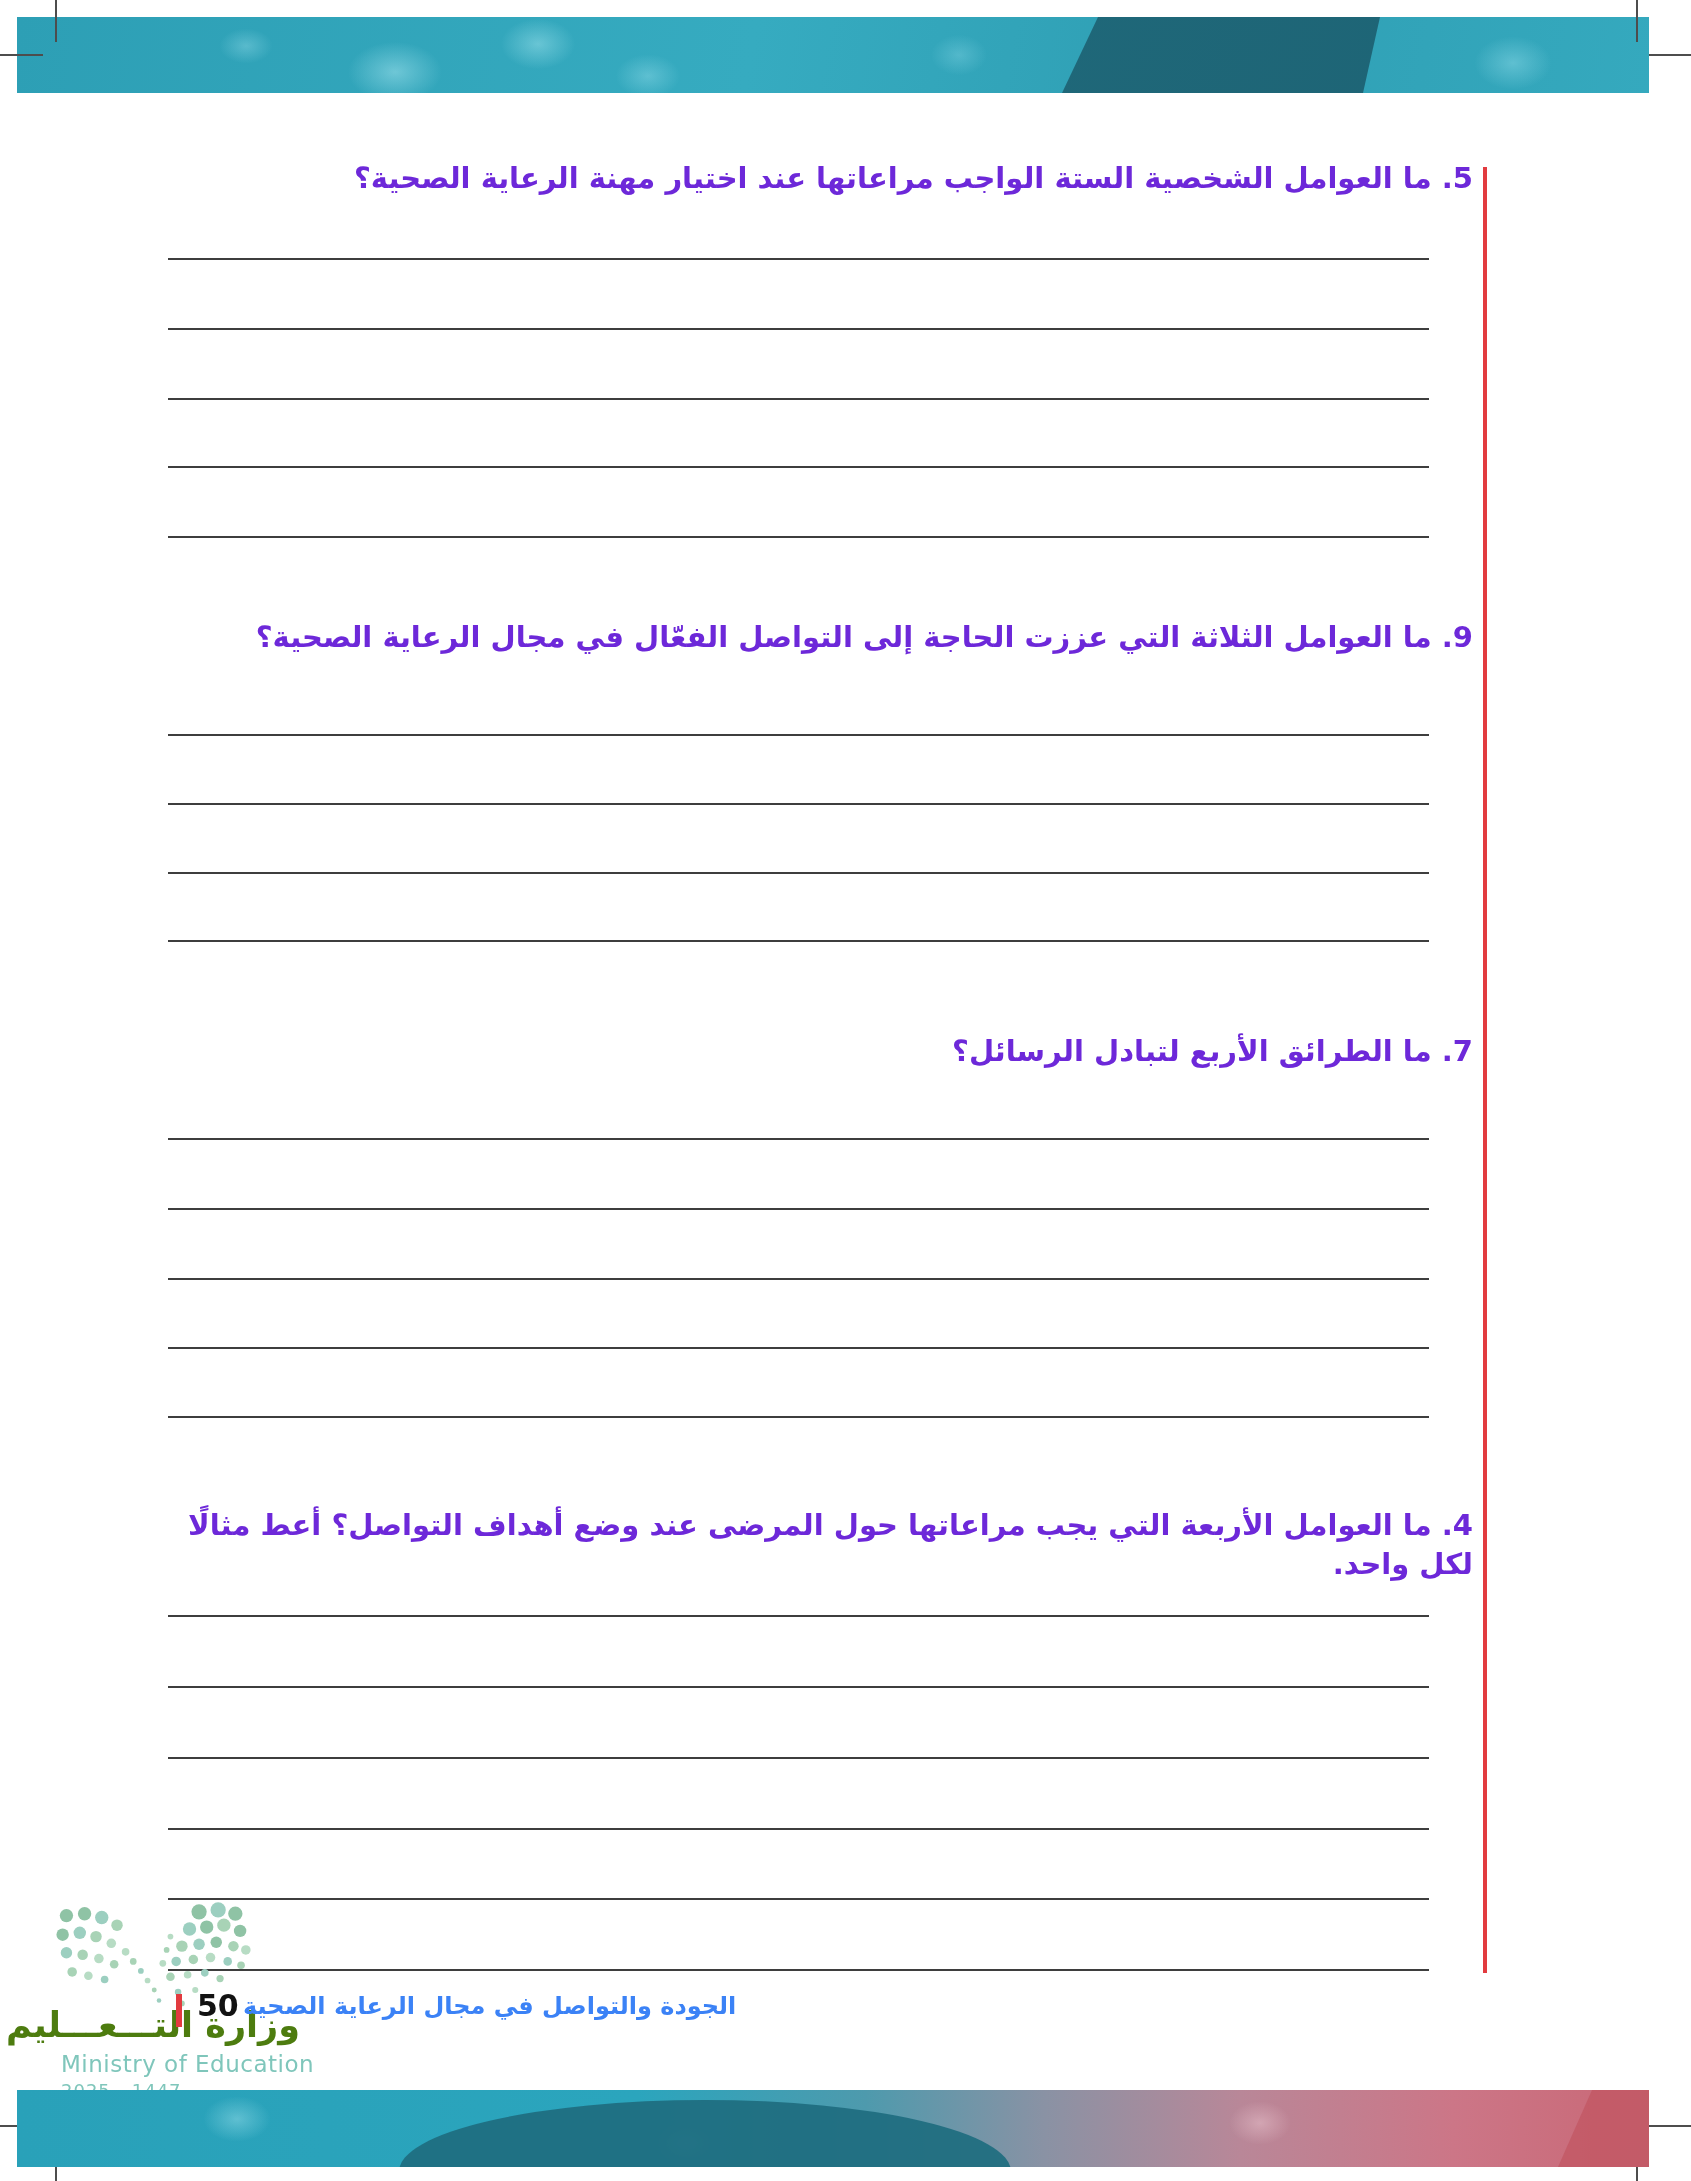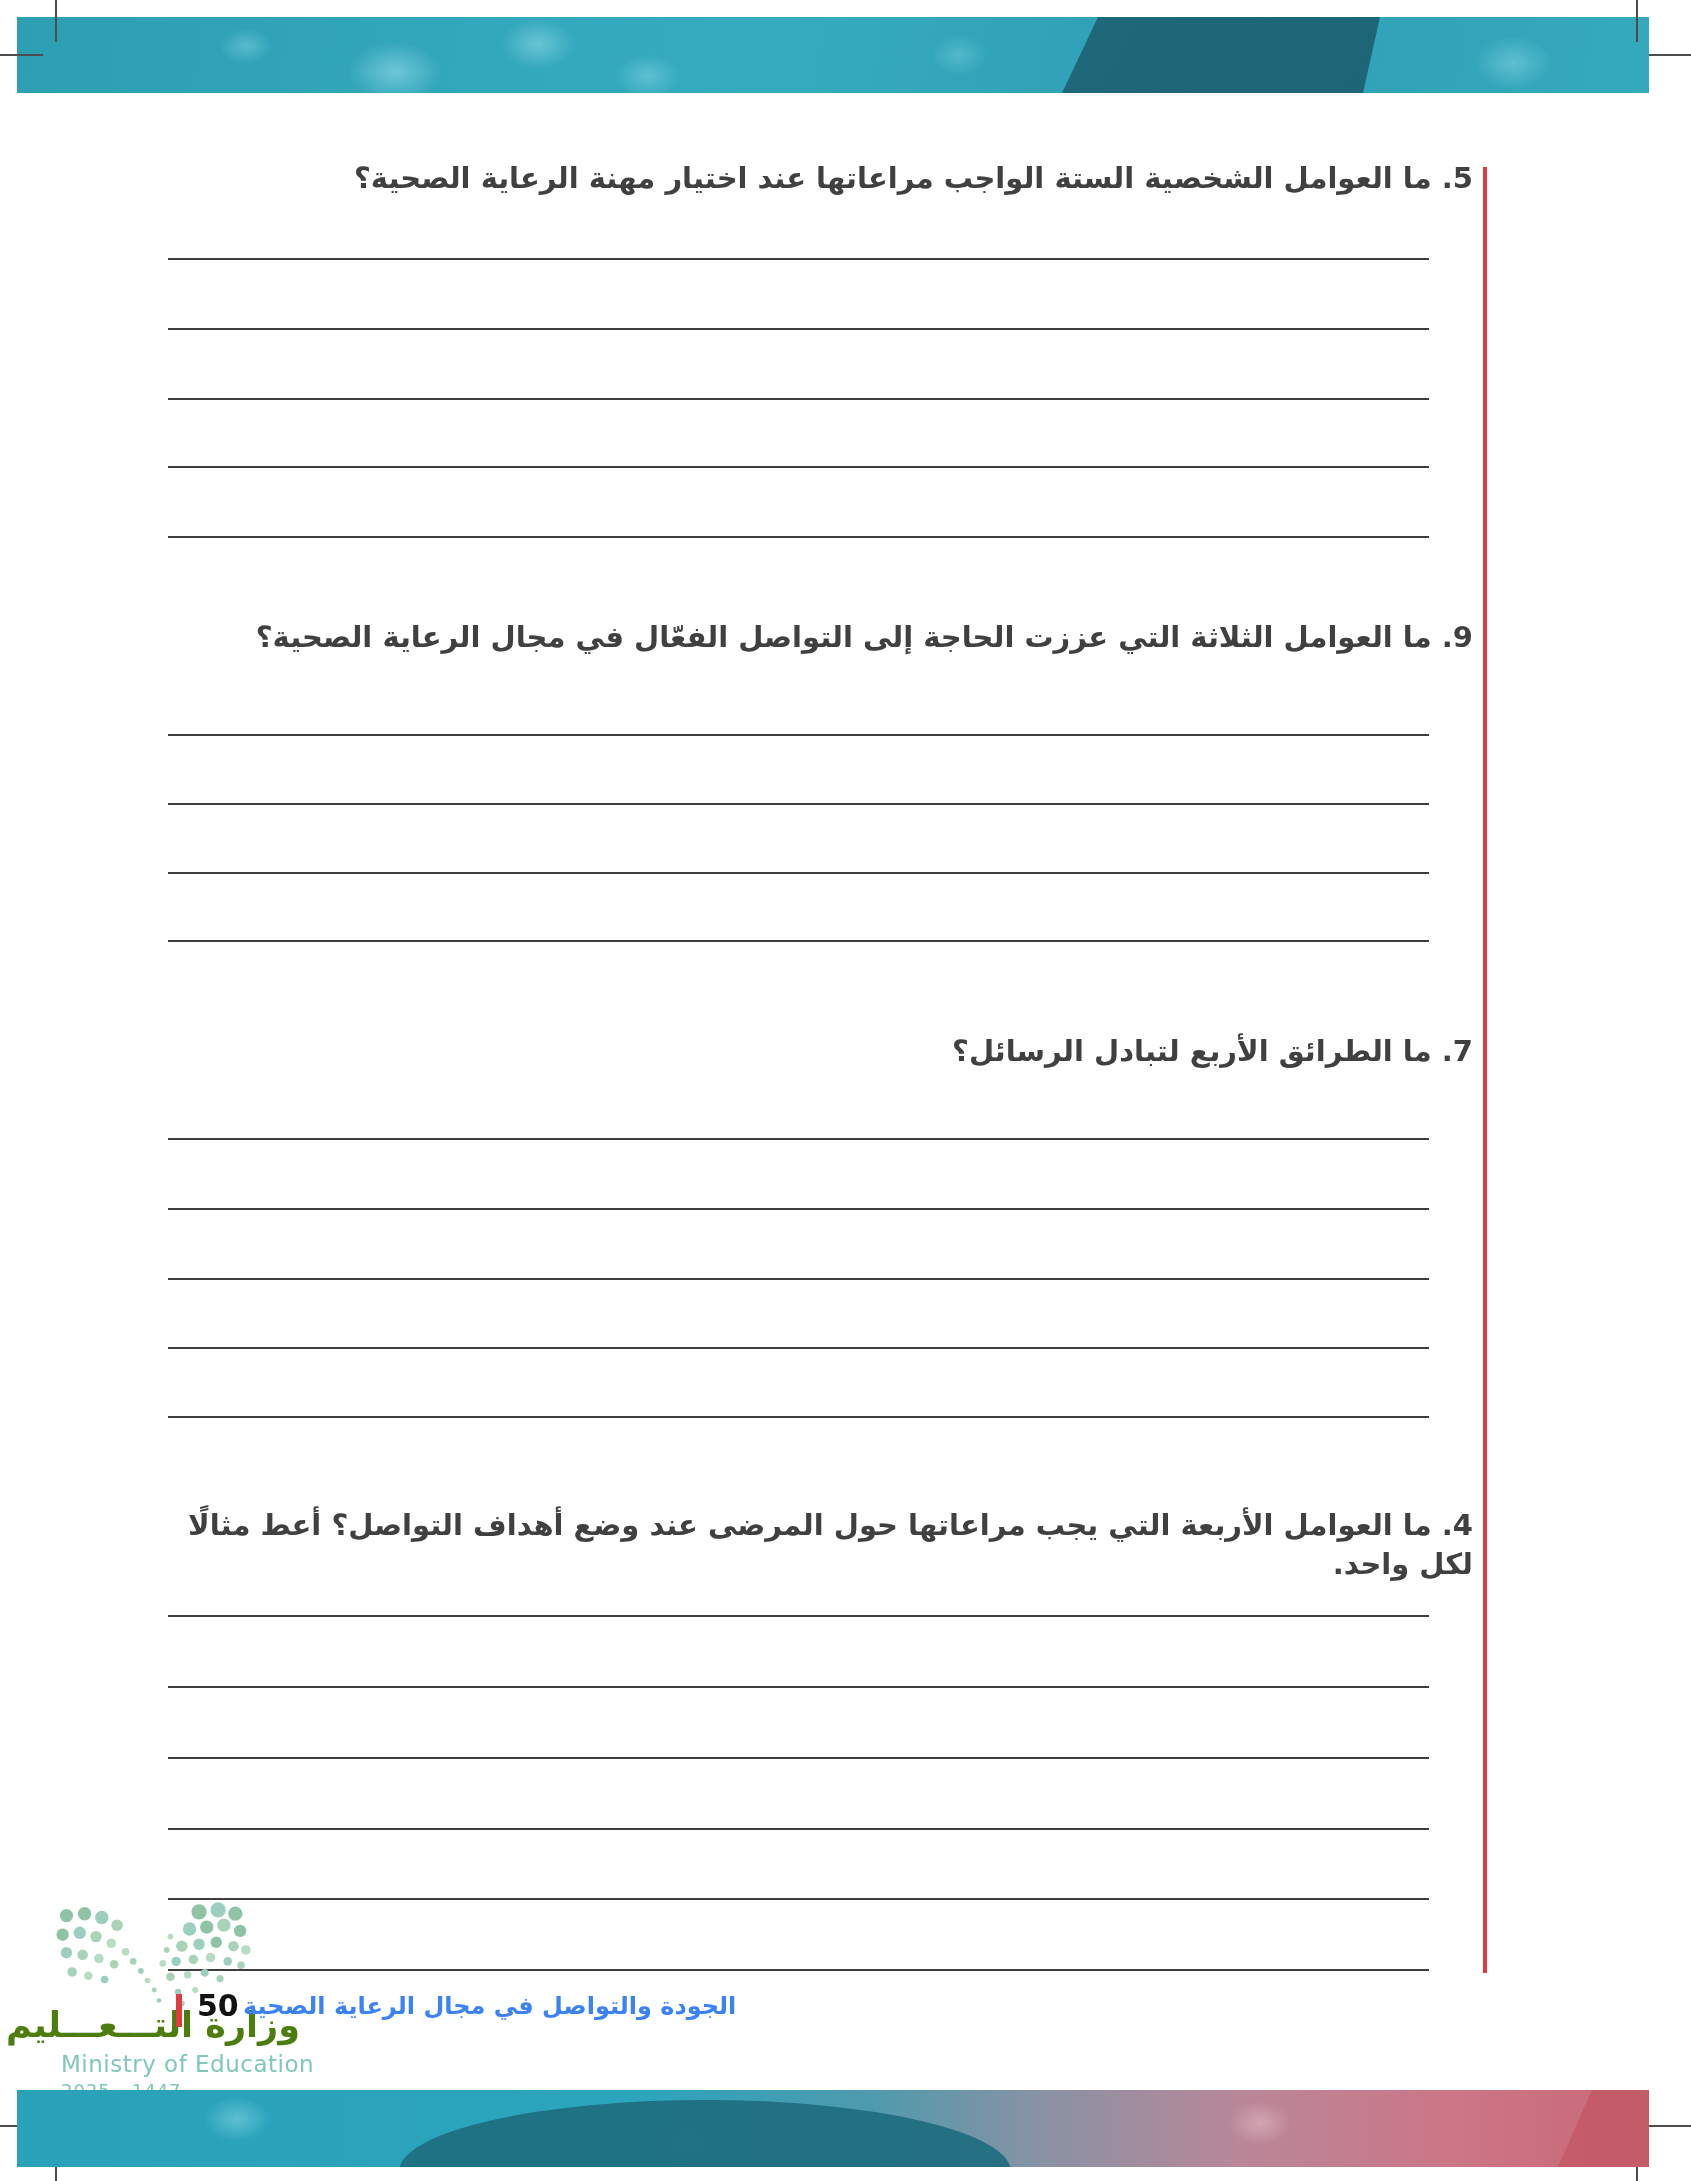--- a/index.html
+++ b/index.html
@@ -55,21 +55,21 @@
   
   .red-rule{
     position:absolute;left:1483px;top:167px;width:3.8px;height:1806px;
     background:#e23b3f;
   }
 
   
   .q-text{
     position:absolute;right:219px;left:143px;
     direction:rtl;text-align:right;
-    font-size:29px;font-weight:bold;color:#404040;
+    font-size:29px;font-weight:bold;color:#6d28d9;
     line-height:1.35;letter-spacing:0;
   }
   .ans-line{
     position:absolute;left:168px;width:1261px;height:0;
     border-top:2.5px solid #3e3e3e;
   }
 
   
   .footer-red-bar{
     position:absolute;left:176px;top:1994px;width:5.7px;height:32.5px;

